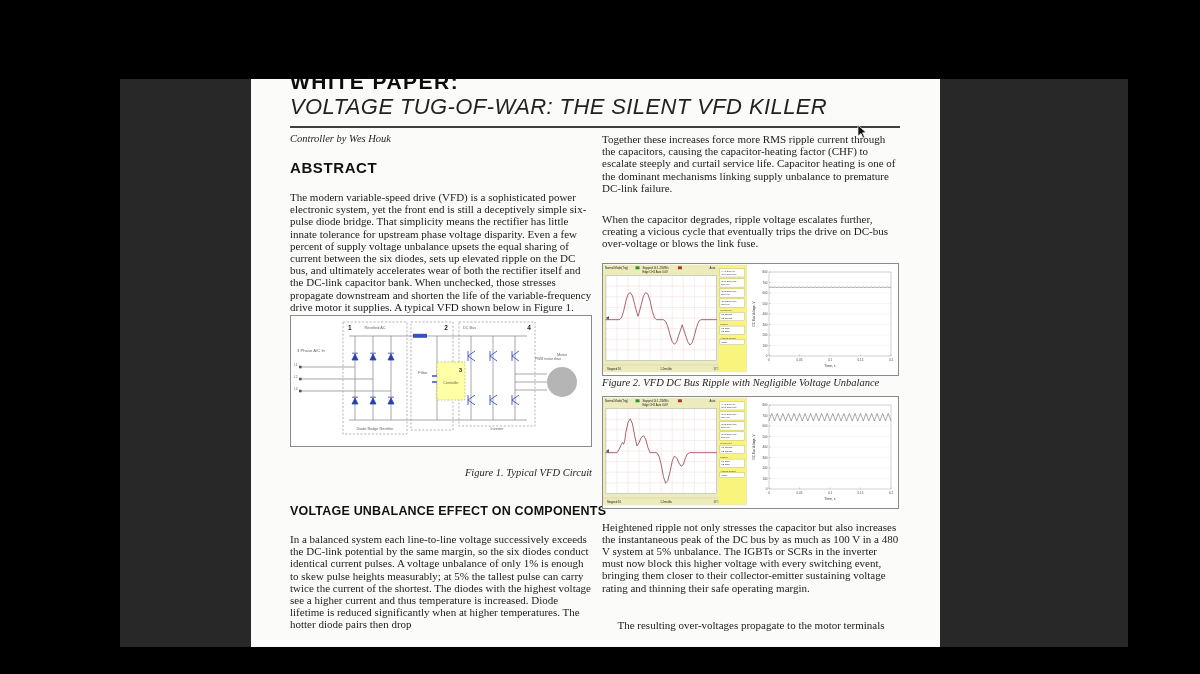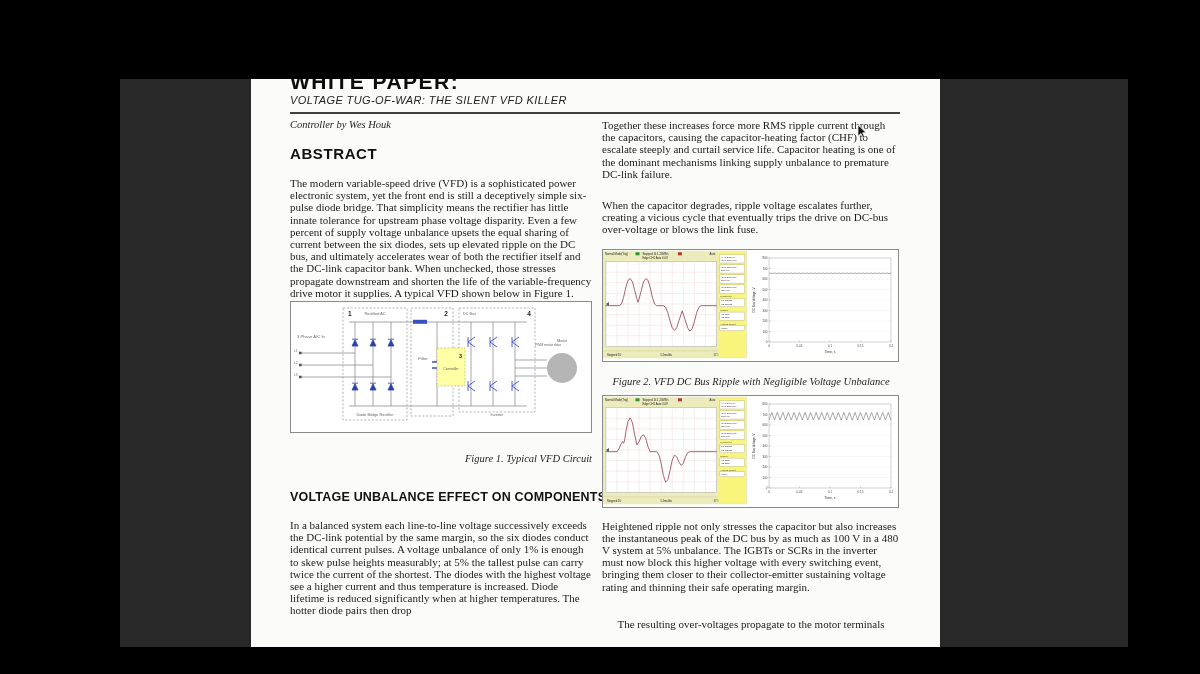--- a/index.html
+++ b/index.html
@@ -4,36 +4,36 @@
 <style>
   html,body{margin:0;padding:0;background:#000;}
   .stage{position:relative;width:1200px;height:674px;background:#000;overflow:hidden;
          font-family:"Liberation Serif",serif;}
   .viewer-panel{position:absolute;left:120px;top:79px;width:1008px;height:568px;background:#282828;}
   .page{position:absolute;left:131px;top:0;width:689px;height:568px;background:#fbfbf9;overflow:hidden;}
   .page-inner{padding:0 40px 0 39px;}
   .kicker-clip{height:13px;overflow:hidden;}
   .kicker{font-family:"Liberation Sans",sans-serif;font-weight:bold;font-size:21px;
           letter-spacing:1.5px;color:#0c0c0c;margin-top:-9px;white-space:nowrap;}
-  .doc-title{font-family:"Liberation Sans",sans-serif;font-style:italic;font-size:11px;
+  .doc-title{font-family:"Liberation Sans",sans-serif;font-style:italic;font-size:22px;
              letter-spacing:.4px;color:#222;margin-top:2px;white-space:nowrap;}
   .rule{border-top:2px solid #3f3f3f;margin-top:6px;}
   .columns{display:flex;gap:10px;margin-top:5px;}
   .col-left{width:302px;flex:none;}
   .col-right{width:298px;flex:none;}
   .byline{font-style:italic;font-size:10.5px;color:#1d1d1d;}
   .h-sans{font-family:"Liberation Sans",sans-serif;font-weight:bold;color:#111;}
   .abstract-h{font-size:15px;letter-spacing:.6px;margin-top:15px;}
   .section-h{font-size:12.5px;letter-spacing:.2px;margin-top:26px;white-space:nowrap;}
   .body-text{font-size:11px;line-height:12.2px;color:#1b1b1b;}
   .mt15{margin-top:15px;} .mt19{margin-top:19px;} .mt12{margin-top:12px;} .mt25{margin-top:25px;text-align:center;}
   .fig1-wrap{margin-top:2px;width:300px;height:130px;border:1px solid #8a8a8a;background:#fff;}
   .fig-caption{font-style:italic;font-size:10.5px;color:#1d1d1d;}
   .cap-right{text-align:right;margin-top:20px;}
-  .cap-center{text-align:center;margin-top:14px;}
+  .cap-center{text-align:left;margin-top:1px;}
   .scope-fig{width:295px;height:111px;border:1px solid #8a8a8a;display:flex;background:#fff;}
   .scope-fig.first{margin-top:13px;} .scope-fig.second{margin-top:8px;}
   .cursor{position:absolute;left:857px;top:124px;width:10px;height:15px;}
 </style>
 </head>
 <body>
 
 <div class="stage">
   <div class="viewer-panel">
     <div class="page">

